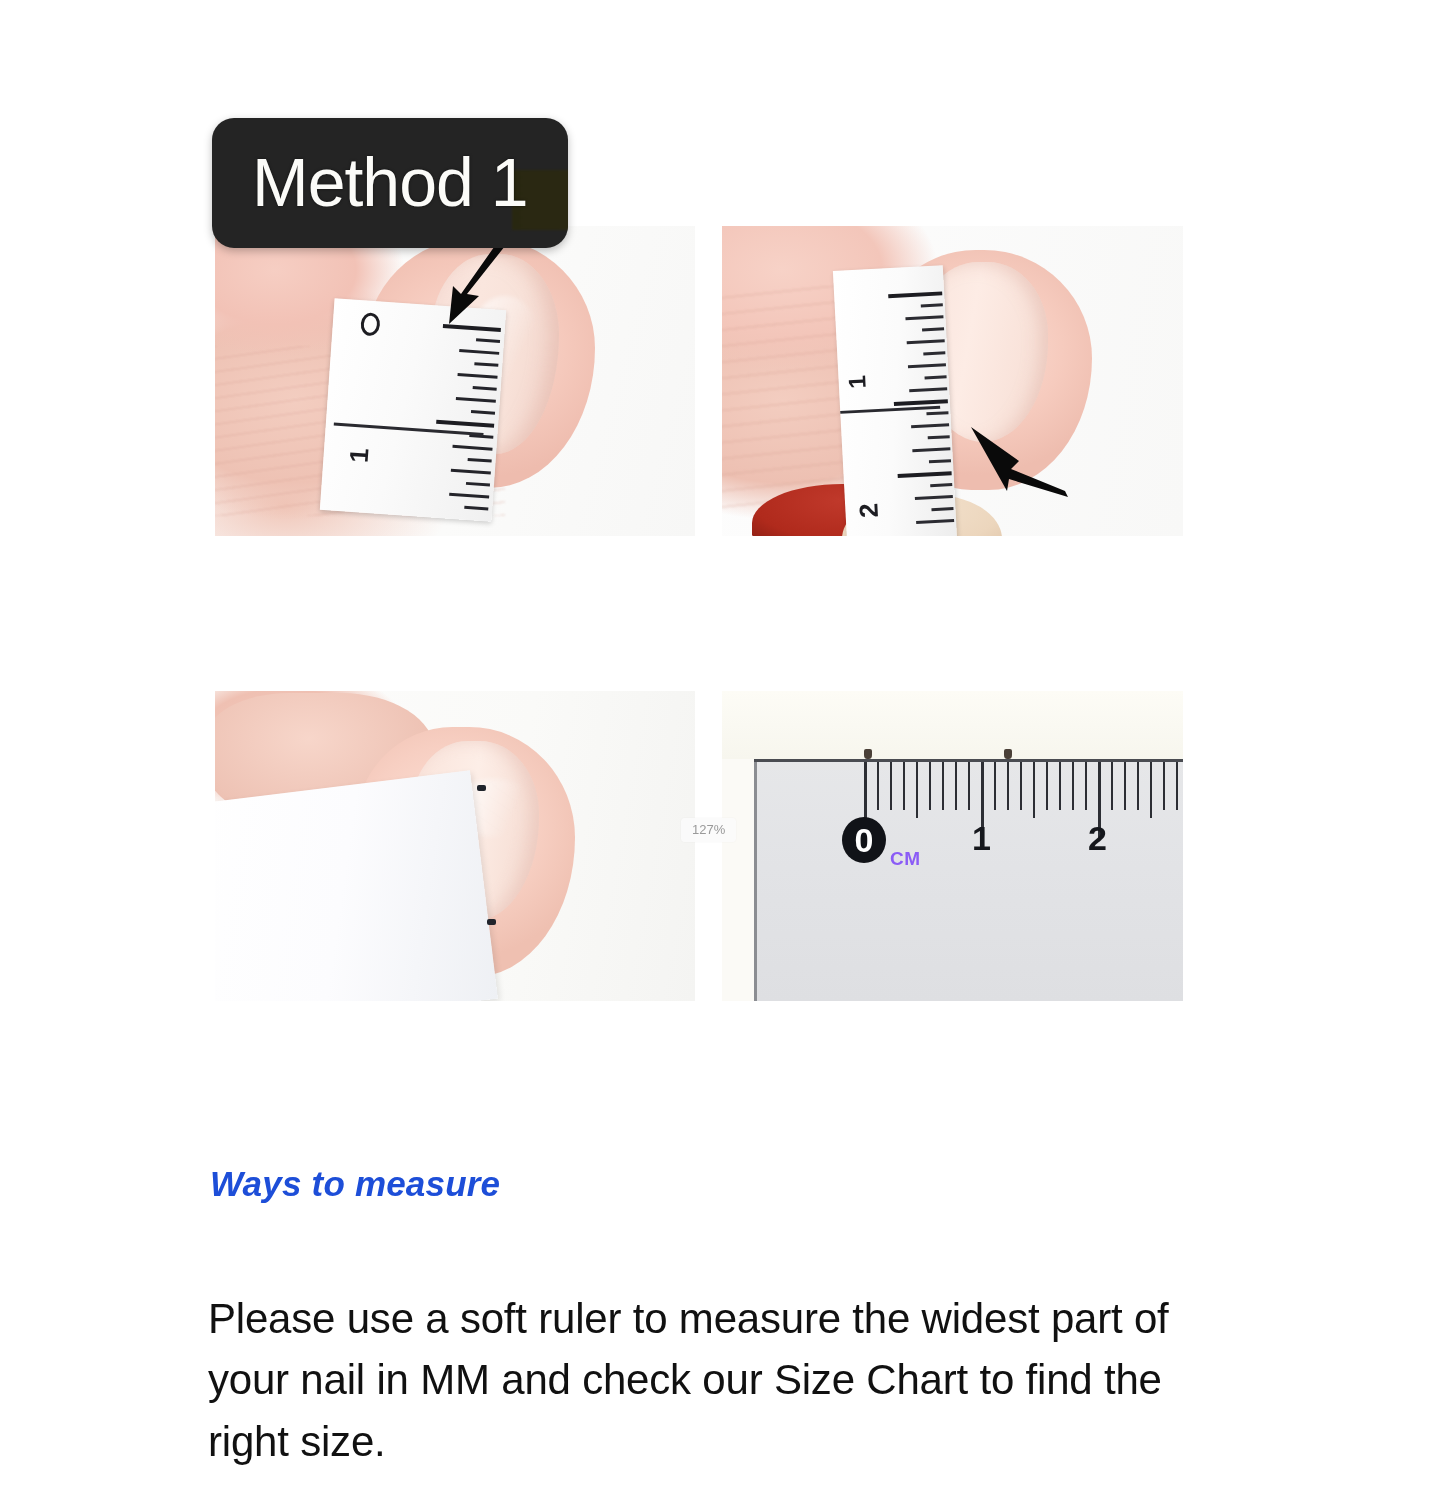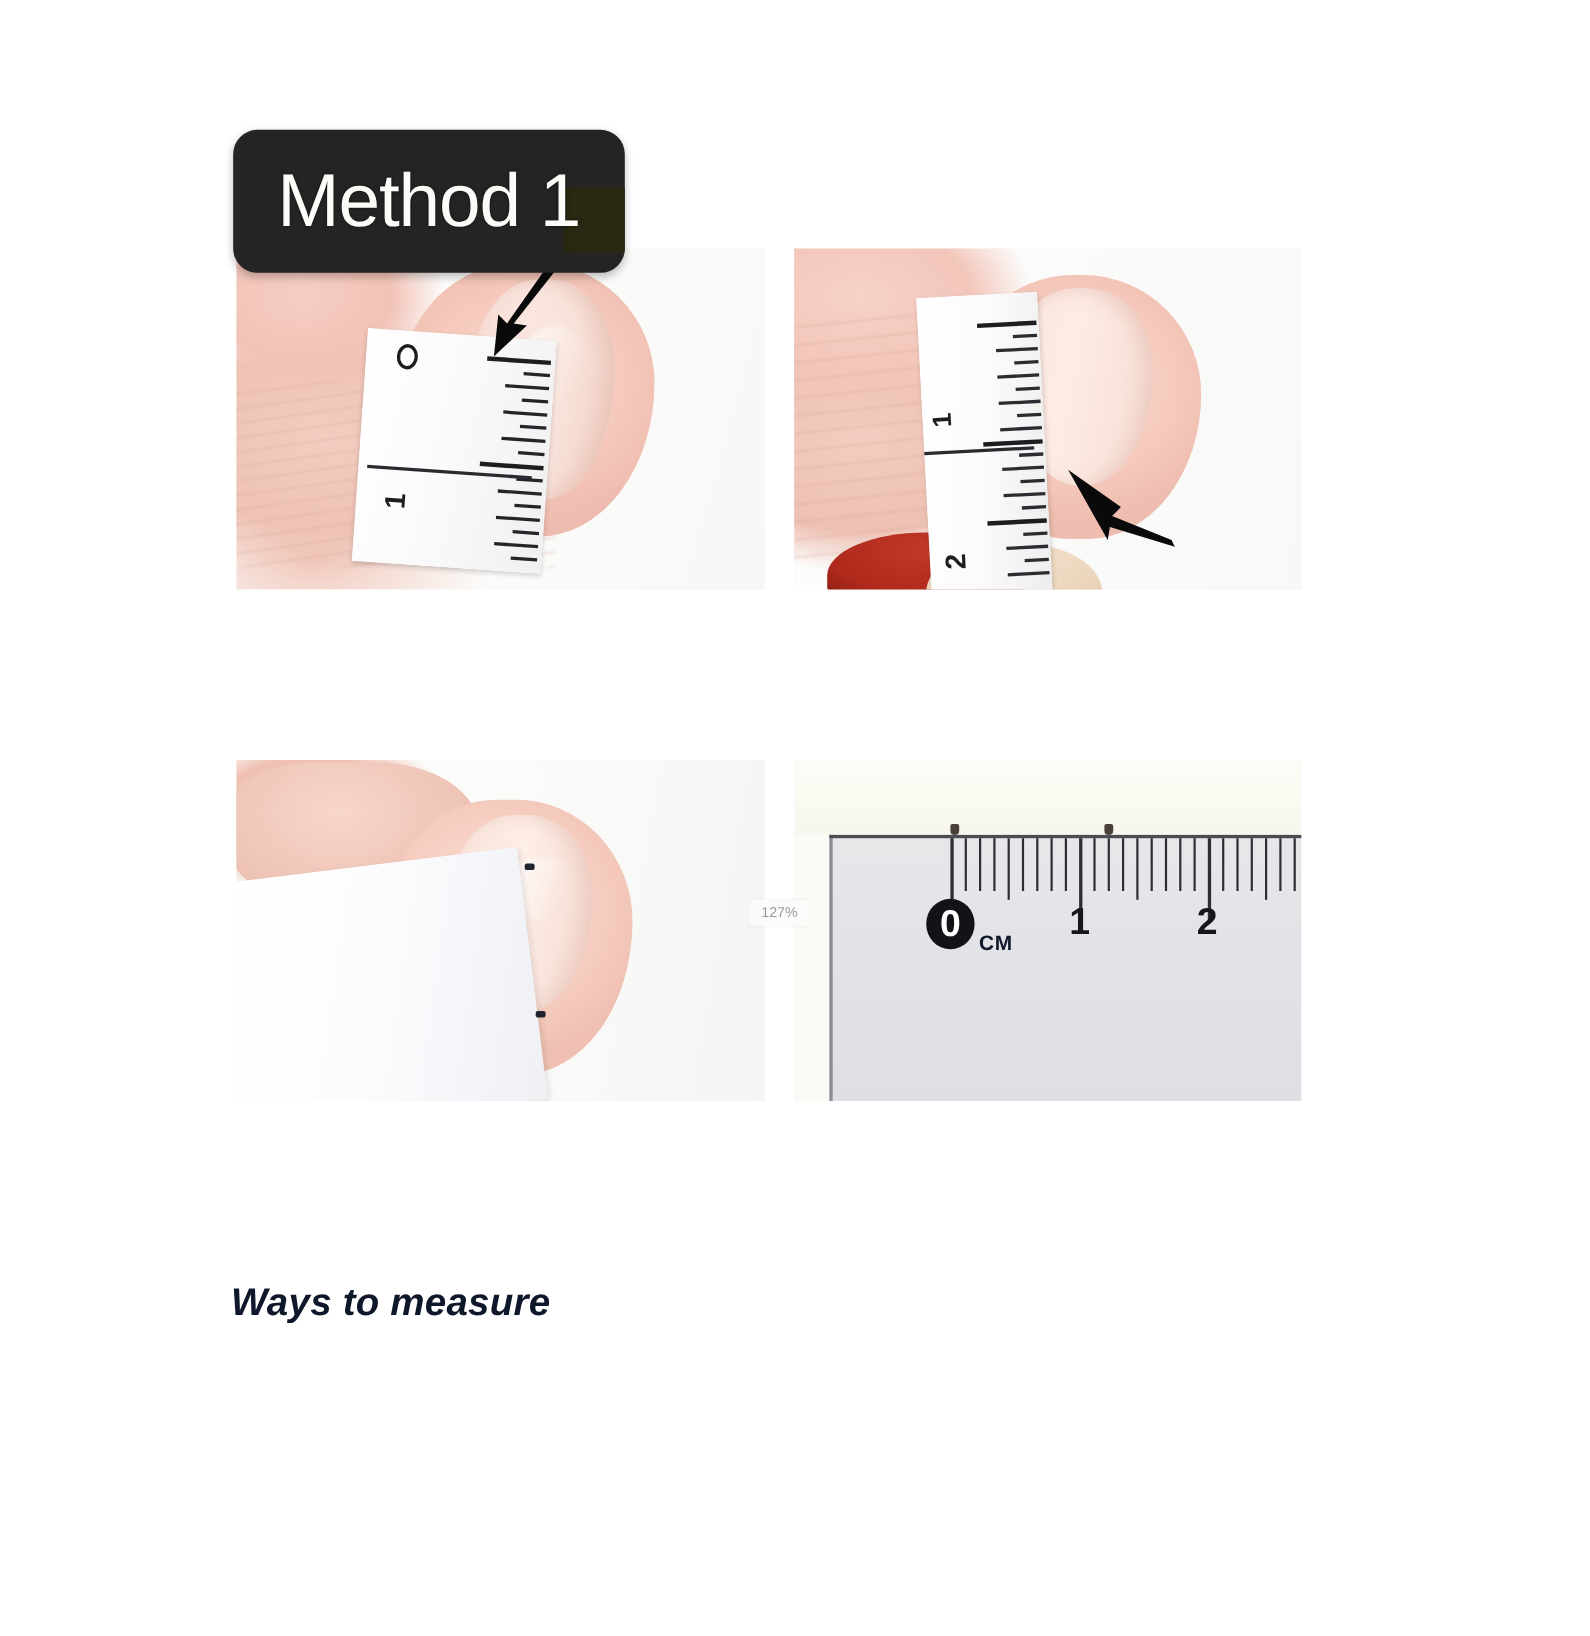--- a/index.html
+++ b/index.html
@@ -244,21 +244,21 @@
   .p4-zero-badge {
     position: absolute;
     width: 44px; height: 46px; border-radius: 50%;
     background: #111318;
     color: #fff;
     font: 700 34px/46px "Liberation Sans", sans-serif;
     text-align: center;
   }
   .p4-cm {
     position:absolute;
-    font: 700 19px/1 "Liberation Sans", sans-serif; color:#0f172a;
+    font: 700 19px/1 "Liberation Sans", sans-serif; color:#8b5cf6;
     letter-spacing: .5px;
   }
   .p4-dot {
     position:absolute; width: 8px; height: 10px; background:#4a4038;
     border-radius: 2px 2px 40% 40%;
   }
 
   
   .badge {
     position: absolute;
@@ -298,21 +298,21 @@
     border-radius: 4px;
     color: #9a9a9a;
     font: 400 13px/1 "Liberation Sans", sans-serif;
     box-shadow: 0 0 2px rgba(0,0,0,.05);
   }
 
   
   #ways-heading {
     position: absolute;
     left: 210px; top: 1163px;
-    color: #0f172a;
+    color: #1d4ed8;
     font: italic 700 35px/1.2 "Liberation Sans", sans-serif;
     letter-spacing: .2px;
   }
   #measure-paragraph {
     position: absolute;
     left: 208px; top: 1246px;
     width: 1035px;
     color: #111111;
     font: 400 42px/1.46 "Liberation Sans", sans-serif;
     letter-spacing: -.2px;
@@ -481,14 +481,15 @@
       
     </span>
     <span class="label">Method 1</span>
   </div>
 
 
   <div id="zoom-badge">127%</div>
 
   <div id="ways-heading">Ways to measure</div>
 
+  <p id="measure-paragraph">Please use a soft ruler to measure the widest part of your nail in MM and check our Size Chart to find the right size.</p>
 
 </div>
 
 </body></html>

